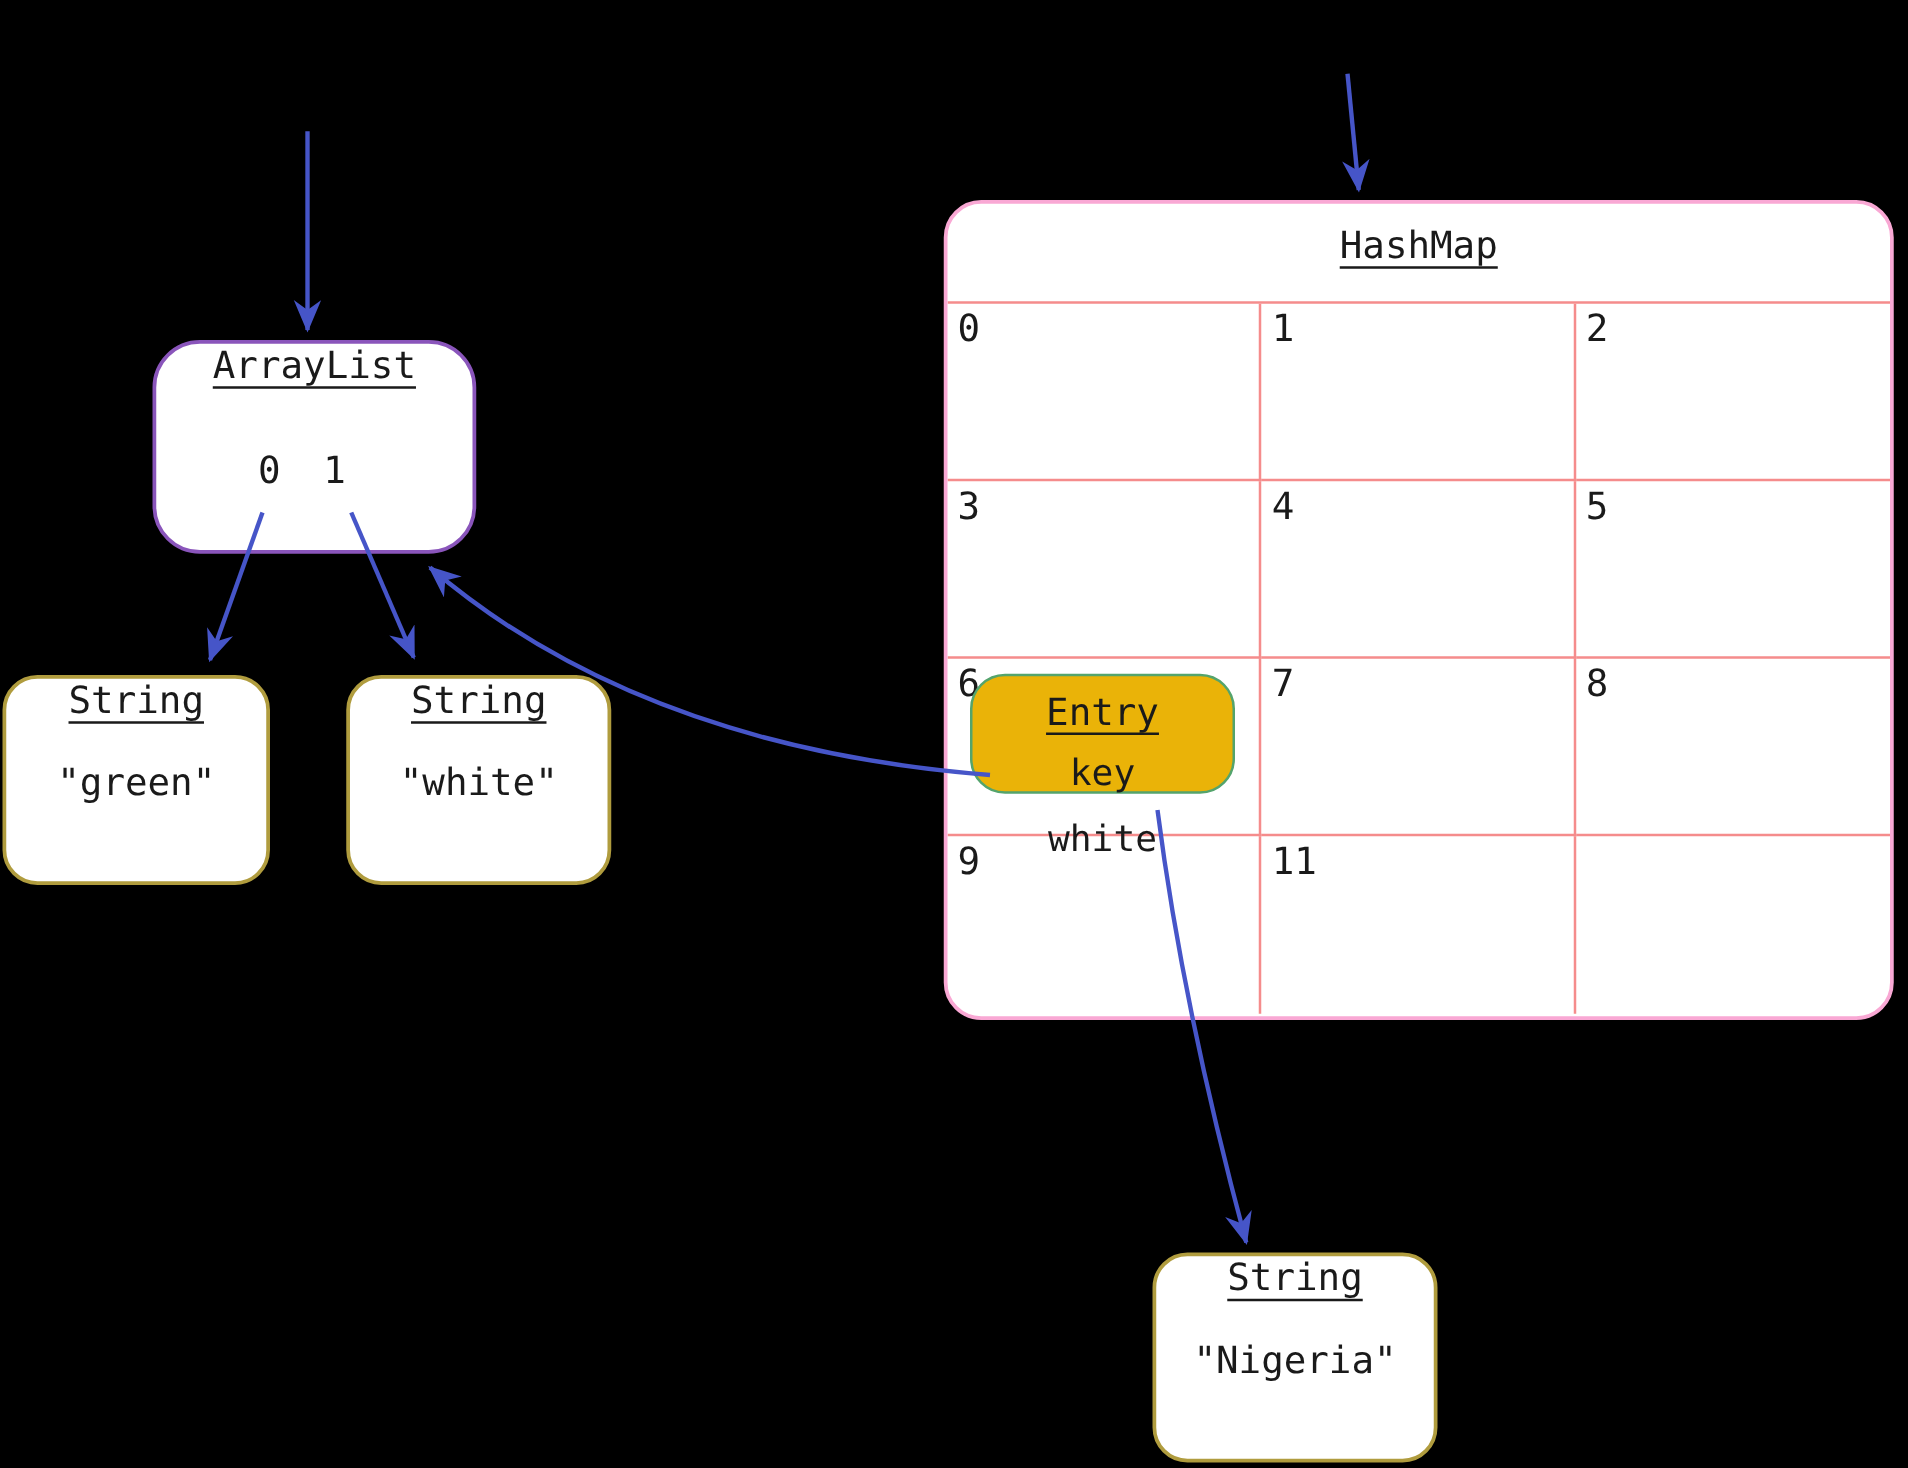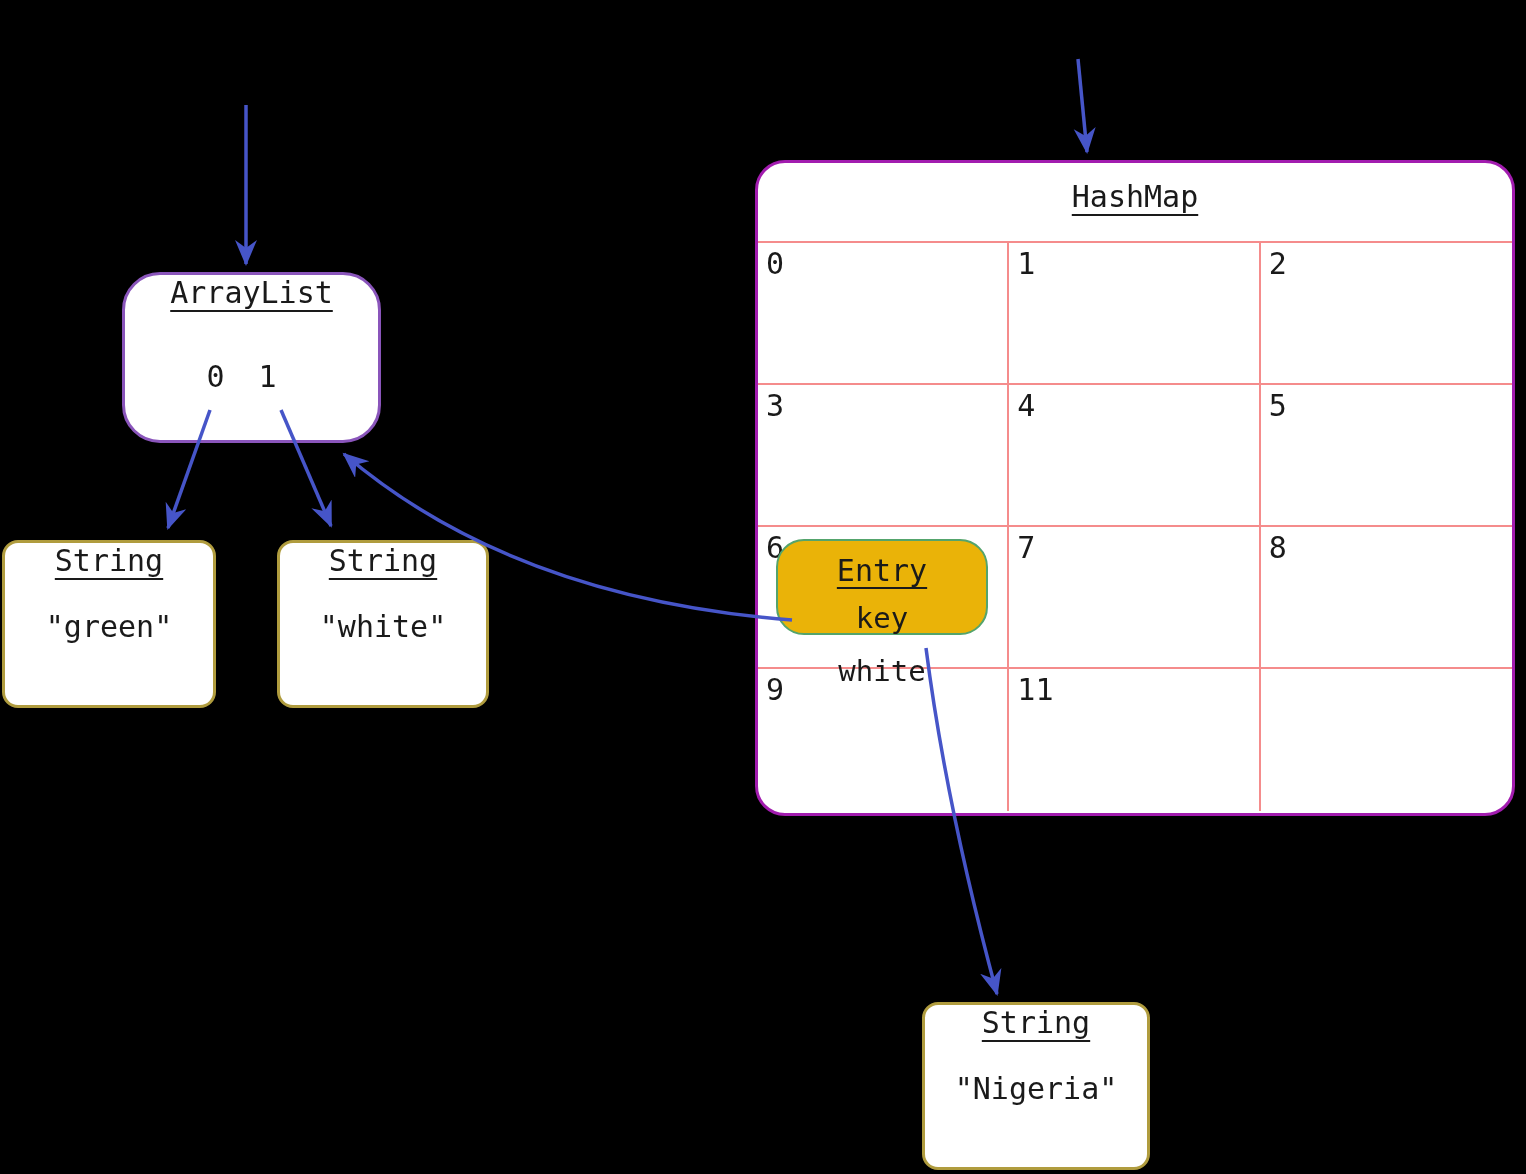--- a/index.html
+++ b/index.html
@@ -59,32 +59,32 @@
     justify-content: center;
     gap: 34px;
     margin-top: 48px;
     font-size: 30px;
     line-height: 36px;
     transform: translateX(-10px);
   }
   
   .string-box {
     border: 3px solid #b09c3e;
-    border-radius: 16px;
+    border-radius: 28px;
   }
   #string-green { left: 2px;   top: 540px;  width: 214px; height: 168px; }
   #string-white { left: 277px; top: 540px;  width: 212px; height: 168px; }
   #string-nigeria { left: 922px; top: 1002px; width: 228px; height: 168px; }
   
   #hashmap {
     position: absolute;
     left: 755px; top: 160px;
     width: 760px; height: 656px;
     background: #ffffff;
-    border: 3px solid #a21caf;
+    border: 3px solid #f9a8d4;
     border-radius: 30px;
     box-sizing: border-box;
     overflow: hidden;
     z-index: 1;
   }
   #hashmap .hm-header {
     height: 80px;
     box-sizing: border-box;
     border-bottom: 2px solid #f58c8c;
     text-align: center;

